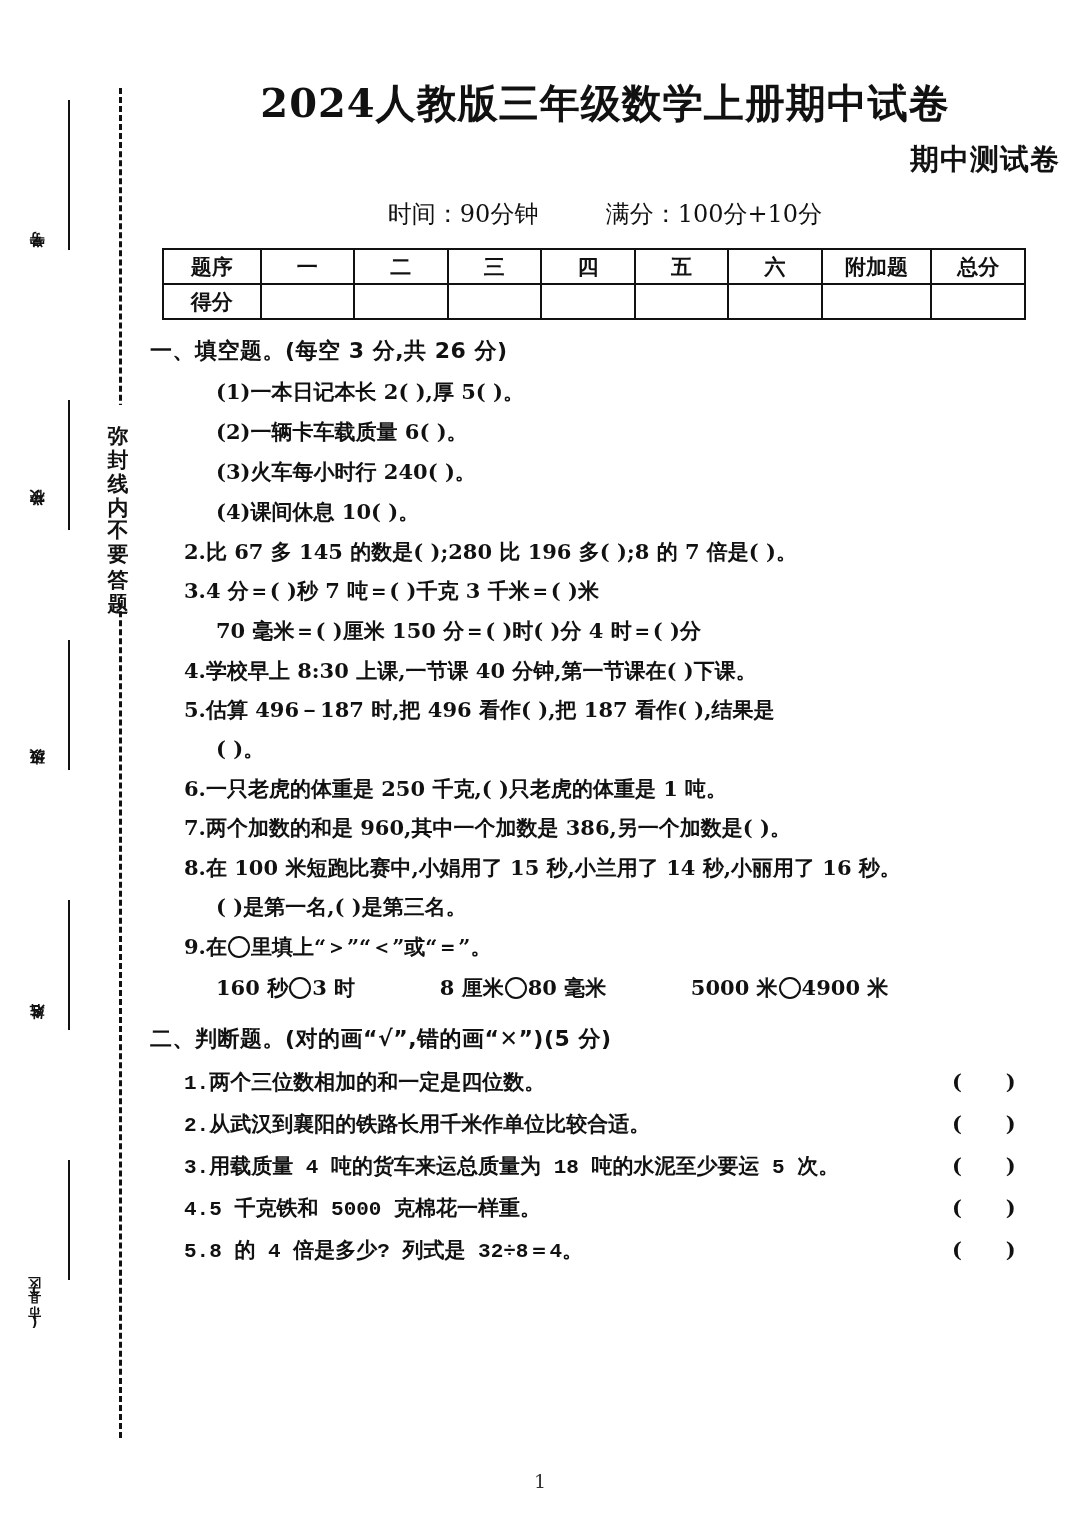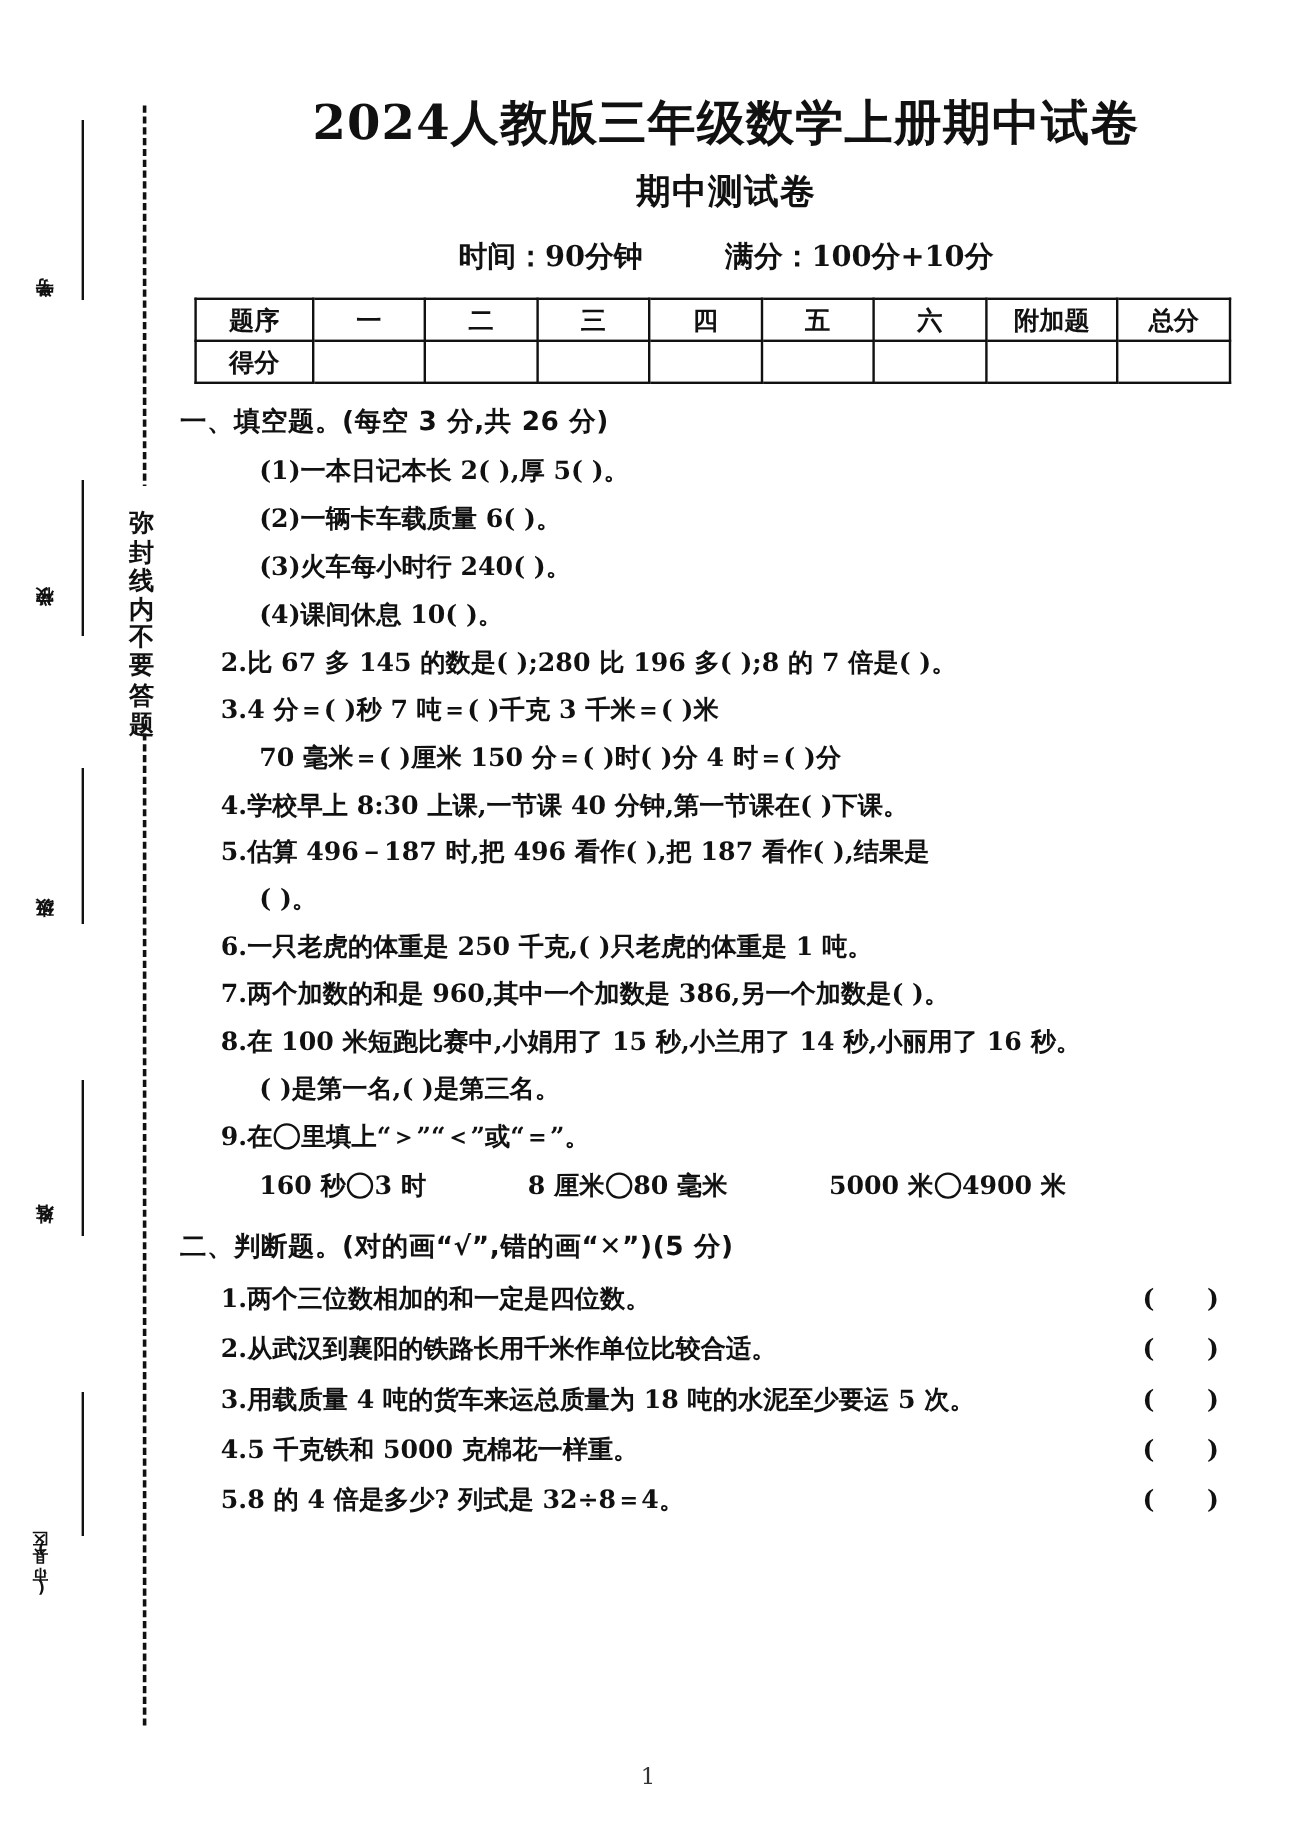--- a/index.html
+++ b/index.html
@@ -74,32 +74,32 @@
     text-align: center;
     font-family: "DejaVu Serif", "Liberation Serif", serif;
     font-weight: bold;
     font-size: 40px;
     letter-spacing: 1px;
     line-height: 1.15;
   }
   #sub-title {
     margin: 0;
     padding-top: 14px;
-    text-align: center;
+    text-align: right;
     font-family: "DejaVu Serif", "Liberation Serif", serif;
     font-weight: bold;
     font-size: 29px;
     letter-spacing: 1px;
   }
   #meta-line {
     margin: 0;
     padding-top: 18px;
     text-align: center;
     font-family: "DejaVu Serif", "Liberation Serif", serif;
-    font-weight: bold;
+    font-weight: normal;
     font-size: 24px;
   }
   #meta-line .gap { display: inline-block; width: 52px; }
 
   
   #score-table {
     margin: 18px 0 0 12px;
     border-collapse: collapse;
     width: 864px;
     table-layout: fixed;
@@ -156,21 +156,21 @@
   .jq {
     margin: 14px 0 0 0;
     padding-left: 34px;
     font-size: 21px;
     font-family: "DejaVu Serif", "Liberation Serif", serif;
     font-weight: bold;
     position: relative;
     display: flex;
     align-items: baseline;
   }
-  .jq .jtext { flex: 0 0 auto; }
+  .jq .jtext { flex: 0 0 auto; font-family: Liberation Mono, monospace; }
   .jq .jspacer { flex: 1 1 auto; }
   .jq .jparen {
     flex: 0 0 auto;
     width: 108px;
     text-align: left;
     letter-spacing: 0;
     white-space: pre;
   }
 
   

